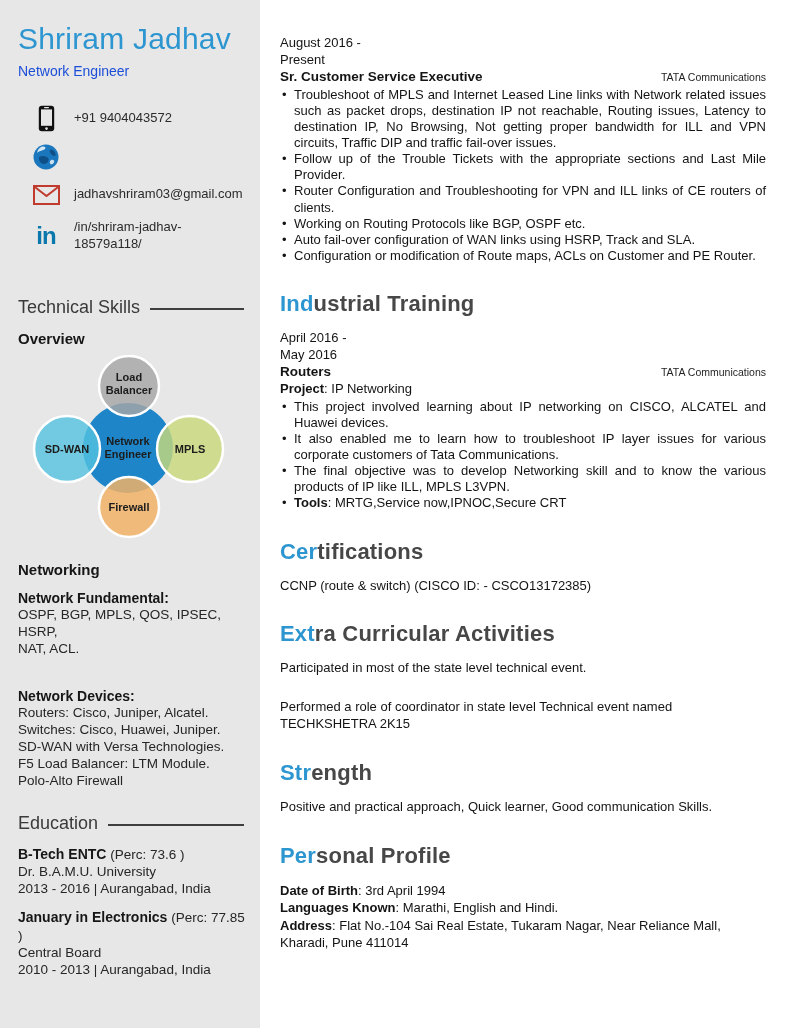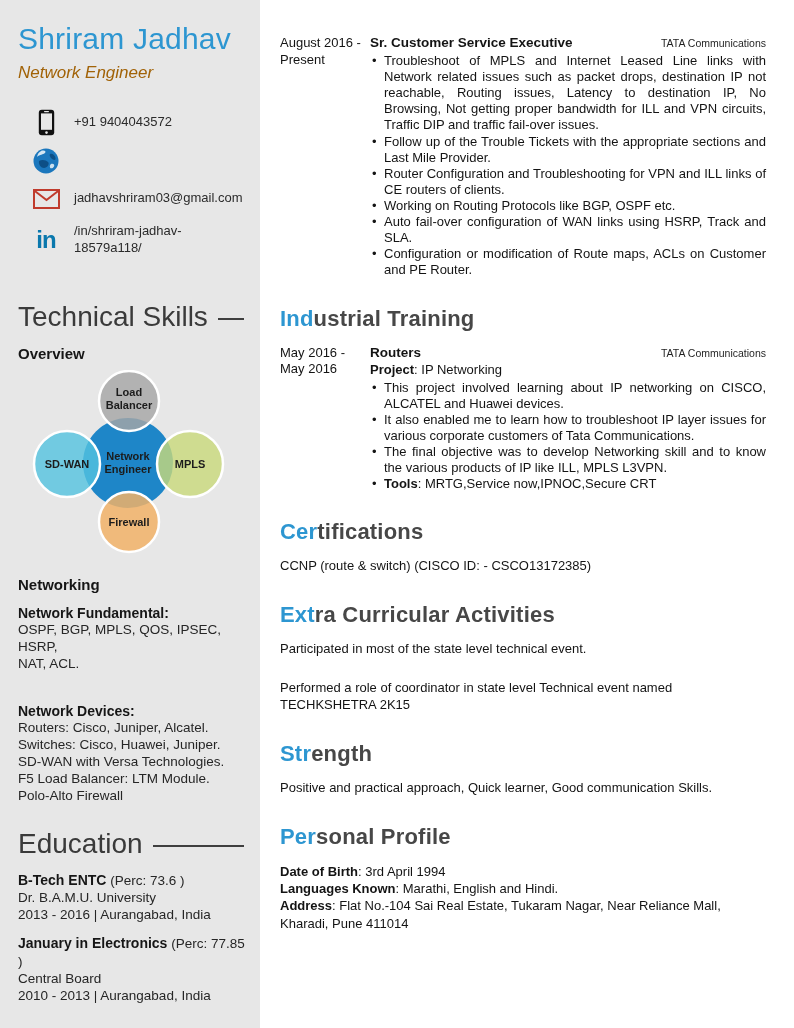--- a/index.html
+++ b/index.html
@@ -2,48 +2,48 @@
 <html><head>
 <meta charset="utf-8">
 <style>
   * { margin:0; padding:0; box-sizing:border-box; }
   body { font-family:"Liberation Sans", sans-serif; background:#fff; }
   .page { width:794px; height:1028px; display:flex; background:#ffffff; overflow:hidden; }
 
   
   .sidebar { width:260px; background:#e7e7e7; padding:22px 10px 2px 18px; flex-shrink:0; }
   .name { font-size:30px; color:#2d96d1; letter-spacing:.2px; }
-  .jobtitle { font-size:17px; color:#a16207; margin-top:7px;font-style:italic; }
+  .jobtitle { font-size:14px; color:#1d4ed8; margin-top:7px; }
 
   .contact { margin:26px 0 0 14px; }
   .contact-row { display:flex; align-items:center; margin-bottom:11px; min-height:27px; }
   .contact-ic { width:28px; height:27px; display:flex; align-items:center; justify-content:center; flex-shrink:0; }
   .contact-tx { font-size:13px; color:#2b2b2b; margin-left:14px; line-height:1.3; }
   .in-badge { font-size:24px; font-weight:bold; color:#0a78ad; line-height:1; letter-spacing:-1px; }
 
-  .side-h1 { display:flex; align-items:center; font-size:28px; color:#3a3a3a; margin-top:44px;text-align:right; }
+  .side-h1 { display:flex; align-items:center; font-size:18px; color:#3a3a3a; margin-top:44px;text-align:right; }
   .side-h1 .rule { flex:1; height:2px; background:#3f3f3f; margin:4px 6px 0 10px; }
   .side-h2 { font-size:15px; font-weight:bold; color:#161616; margin-top:12px; }
   .side-label { font-size:14px; font-weight:bold; color:#161616; }
   .side-text { font-size:13.5px; color:#262626; line-height:1.26; }
 
   .venn-wrap { margin-top:8px; }
   .venn-text { font-weight:bold; fill:#1c1c1c; font-family:"Liberation Sans",sans-serif; }
 
   .edu-item { margin-top:11px; }
   .edu-degree { font-size:14px; font-weight:bold; color:#161616; display:inline; }
   .edu-perc { font-size:13.5px; color:#262626; display:inline; }
 
   
   .main { flex:1; padding:22px 28px 0 20px; }
   .m-h1 { font-size:22px; font-weight:bold; color:#474747; letter-spacing:.2px; }
   .m-h1 .acc { color:#2d96d1; }
   .sec { margin-bottom:0; }
 
-  .block { display:flex; margin-top:13px; }
+  .block { display:flex; margin-top:13px;flex-direction:column; }
   .datecol { width:90px; flex-shrink:0; font-size:13px; color:#141414; line-height:1.3; }
   .contentcol { flex:1; }
   .roleline { display:flex; justify-content:space-between; align-items:baseline; }
   .role { font-size:13.5px; font-weight:bold; color:#141414; }
   .company { font-size:10.5px; color:#1f1f1f; white-space:nowrap; }
   .projline { font-size:13px; color:#141414; margin-top:2px; }
   .bold { font-weight:bold; }
 
   ul.bullets { list-style:none; margin-top:3px; }
   ul.bullets li { position:relative; padding-left:14px; font-size:13px; color:#141414;
@@ -191,21 +191,21 @@
               <li><span class="bold"></span><span>Configuration or modification of Route maps, ACLs on Customer and PE Router.</span></li>
             </ul>
         </div>
       </div>
     </section>
 
     <section class="sec gap-lg">
       <h2 class="m-h1"><span class="acc">Ind</span><span>ustrial Training</span></h2>
       <div class="block">
         <div class="datecol">
-          <div>May 2016 -</div>
+          <div>April 2016 -</div>
           <div>May 2016</div>
         </div>
         <div class="contentcol">
           <div class="roleline">
             <span class="role">Routers</span>
             <span class="company">TATA Communications</span>
           </div>
           <div class="projline"><span class="bold">Project</span><span>: IP Networking</span></div>
           <ul class="bullets">
 

